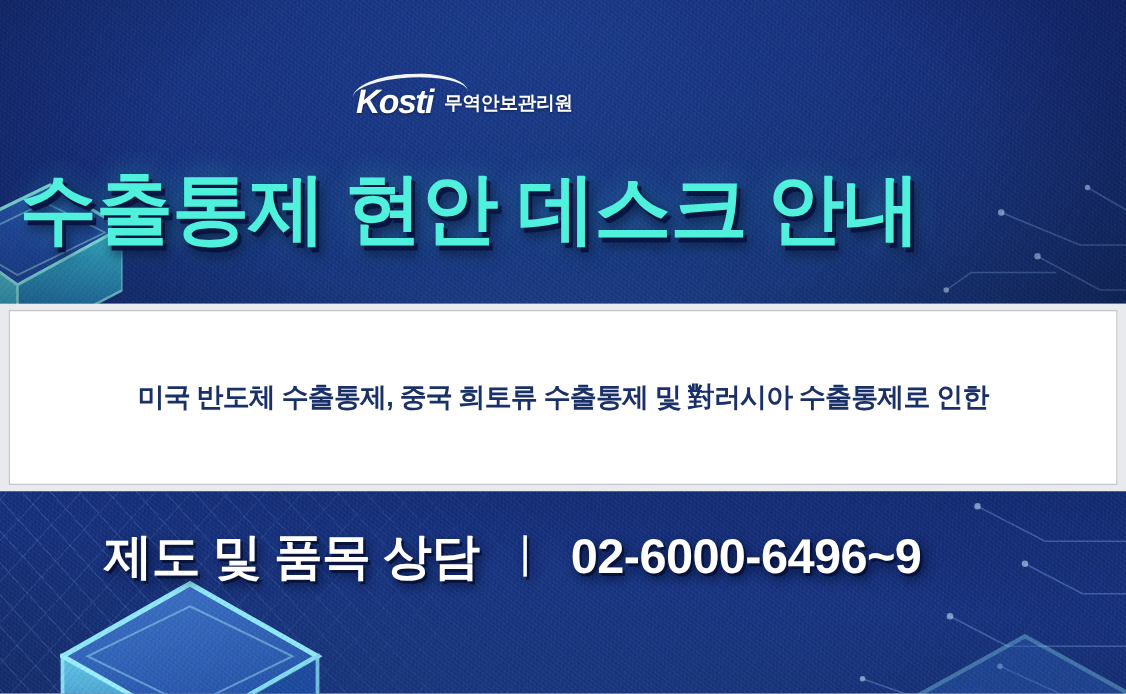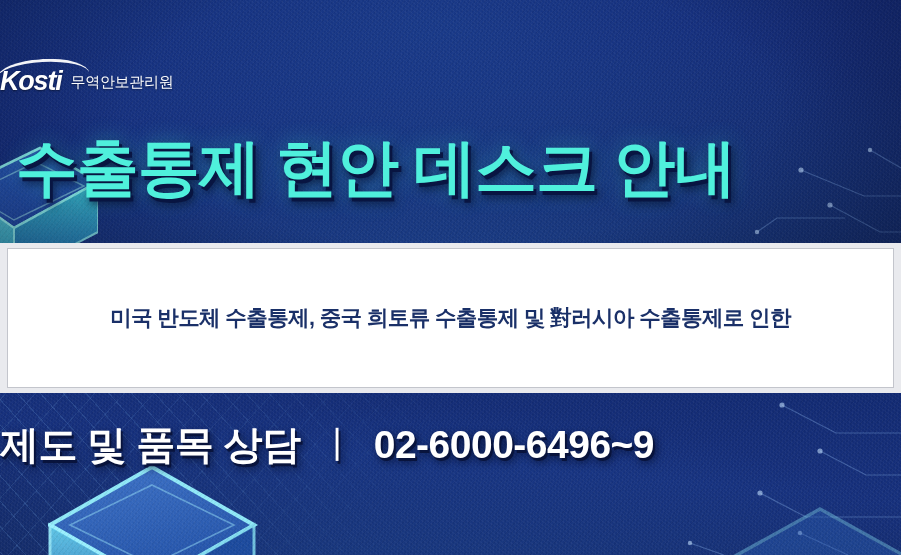--- a/index.html
+++ b/index.html
@@ -38,37 +38,37 @@
   }
 
   
   .cube-tl { position:absolute; left:-52px; top:142px; width:150px; height:150px; }
   .cube-bl { position:absolute; left:48px; top:462px; width:210px; height:180px; }
   .cube-br { position:absolute; left:700px; top:498px; width:230px; height:180px; opacity:.55; }
 
   
   .logo-row {
     position:absolute; left:0; top:66px; width:743px;
-    display:flex; align-items:flex-end; justify-content:flex-start; gap:9px;
+    display:flex; align-items:flex-end; justify-content:center; gap:9px;
   }
   .logo-mark { position:relative; padding:2px 0 0 0; }
   .logo-kosti {
     font-size:27px; font-weight:bold; font-style:italic; color:#ffffff;
     letter-spacing:-1.2px; line-height:1;
     text-shadow:0 1px 2px rgba(0,0,0,.45);
   }
   .logo-swoosh {
     position:absolute; left:-3px; top:-7px; width:92px; height:20px;
     border-top:3px solid #ffffff;
     border-radius:60% 60% 0 0 / 100% 100% 0 0;
     transform:rotate(-3deg);
     opacity:.95;
   }
   .logo-kr {
-    font-size:15px; font-weight:normal; color:#ffffff; letter-spacing:-0.3px;
+    font-size:15px; font-weight:bold; color:#ffffff; letter-spacing:-0.3px;
     padding-bottom:3px; text-shadow:0 1px 2px rgba(0,0,0,.4);
   }
 
   
   .headline {
     position:absolute; left:0; top:137px; width:751px; text-align:center;
     font-size:62px; font-weight:bold; letter-spacing:-1px; line-height:1;
     color:#4ff0dc;
     text-shadow:
       3px 4px 0 rgba(8,20,64,0.95),
@@ -107,21 +107,21 @@
   
   .pcb {
     position:absolute; left:-60px; top:-40px; width:520px; height:260px;
     background-image:
       repeating-linear-gradient(48deg, rgba(120,175,235,0.22) 0 1px, rgba(0,0,0,0) 1px 17px),
       repeating-linear-gradient(-48deg, rgba(120,175,235,0.16) 0 1px, rgba(0,0,0,0) 1px 22px);
     mask-image:linear-gradient(115deg, rgba(0,0,0,1) 0%, rgba(0,0,0,.45) 58%, rgba(0,0,0,0) 88%);
     -webkit-mask-image:linear-gradient(115deg, rgba(0,0,0,1) 0%, rgba(0,0,0,.45) 58%, rgba(0,0,0,0) 88%);
   }
   .contact {
-    position:absolute; left:0; top:418px; width:737px; text-align:left;
+    position:absolute; left:0; top:418px; width:737px; text-align:right;
     font-size:39px; font-weight:bold; color:#ffffff;
     letter-spacing:-0.5px; white-space:nowrap;
     text-shadow:2px 3px 0 rgba(8,18,56,0.9), 3px 4px 9px rgba(4,10,36,0.8);
   }
   .contact .sep { padding:0 7px; font-weight:normal; }
 </style>
 </head>
 <body>
 
 <div id="poster">

